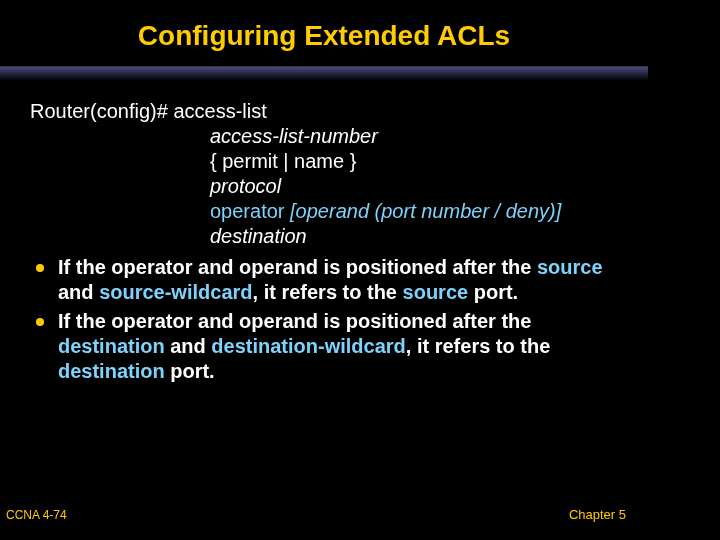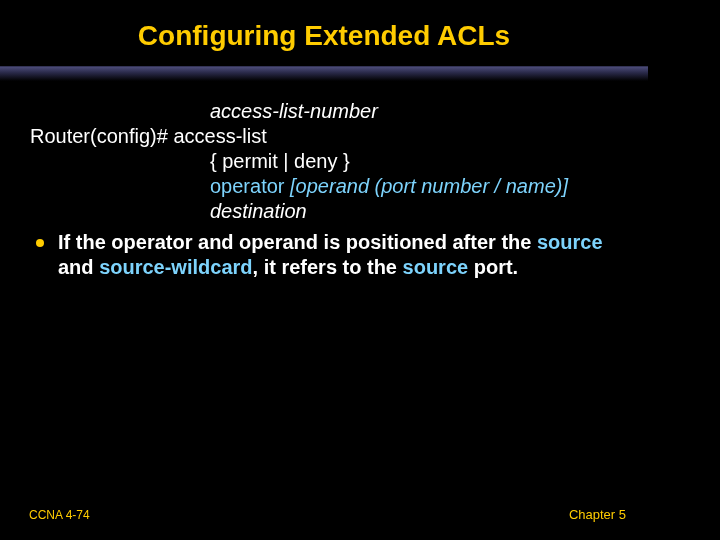--- a/index.html
+++ b/index.html
@@ -67,21 +67,21 @@
     left: 6px;
     top: 9px;
     width: 8px;
     height: 8px;
     background: #ffcc00;
     border-radius: 50%;
   }
   .gold { color: #7dd3fc; }
   .footer-left {
     position: absolute;
-    left: 29px;
+    left: 6px;
     bottom: 18px;
     color: #ffcc00;
     font-size: 12px;
   }
   .footer-right {
     position: absolute;
     right: 22px;
     bottom: 18px;
     color: #ffcc00;
     font-size: 13px;
@@ -93,29 +93,33 @@
 
 <div class="slide">
 
   <div class="title-area">
     <div class="title">Configuring Extended ACLs</div>
   </div>
   <div class="divider"></div>
 
   <div class="body">
 
+    <div class="cmd-line">Router(config)# access-list</div>
     <div class="cmd-line indent italic">access-list-number</div>
-    <div class="cmd-line">Router(config)# access-list</div>
-    <div class="cmd-line indent">{ permit | deny }</div>
-    <div class="cmd-line indent"><span class="gold">operator</span><span class="italic gold"> [operand (port number / name)]</span></div>
+    <div class="cmd-line indent">{ permit | name }</div>
+    <div class="cmd-line indent italic">protocol</div>
+    <div class="cmd-line indent"><span class="gold">operator</span><span class="italic gold"> [operand (port number / deny)]</span></div>
     <div class="cmd-line indent italic">destination</div>
 
     <ul class="bullets">
       <li>
         <span>If the operator and operand is positioned after the </span><span class="gold">source</span><span> and </span><span class="gold">source-wildcard</span><span>, it refers to the </span><span class="gold">source</span><span> port.</span>
+      </li>
+      <li>
+        <span>If the operator and operand is positioned after the </span><span class="gold">destination</span><span> and </span><span class="gold">destination-wildcard</span><span>, it refers to the </span><span class="gold">destination</span><span> port.</span>
       </li>
     </ul>
 
   </div>
 
   <div class="footer-left">CCNA 4-74</div>
   <div class="footer-right">Chapter 5</div>
 
 </div>
 

